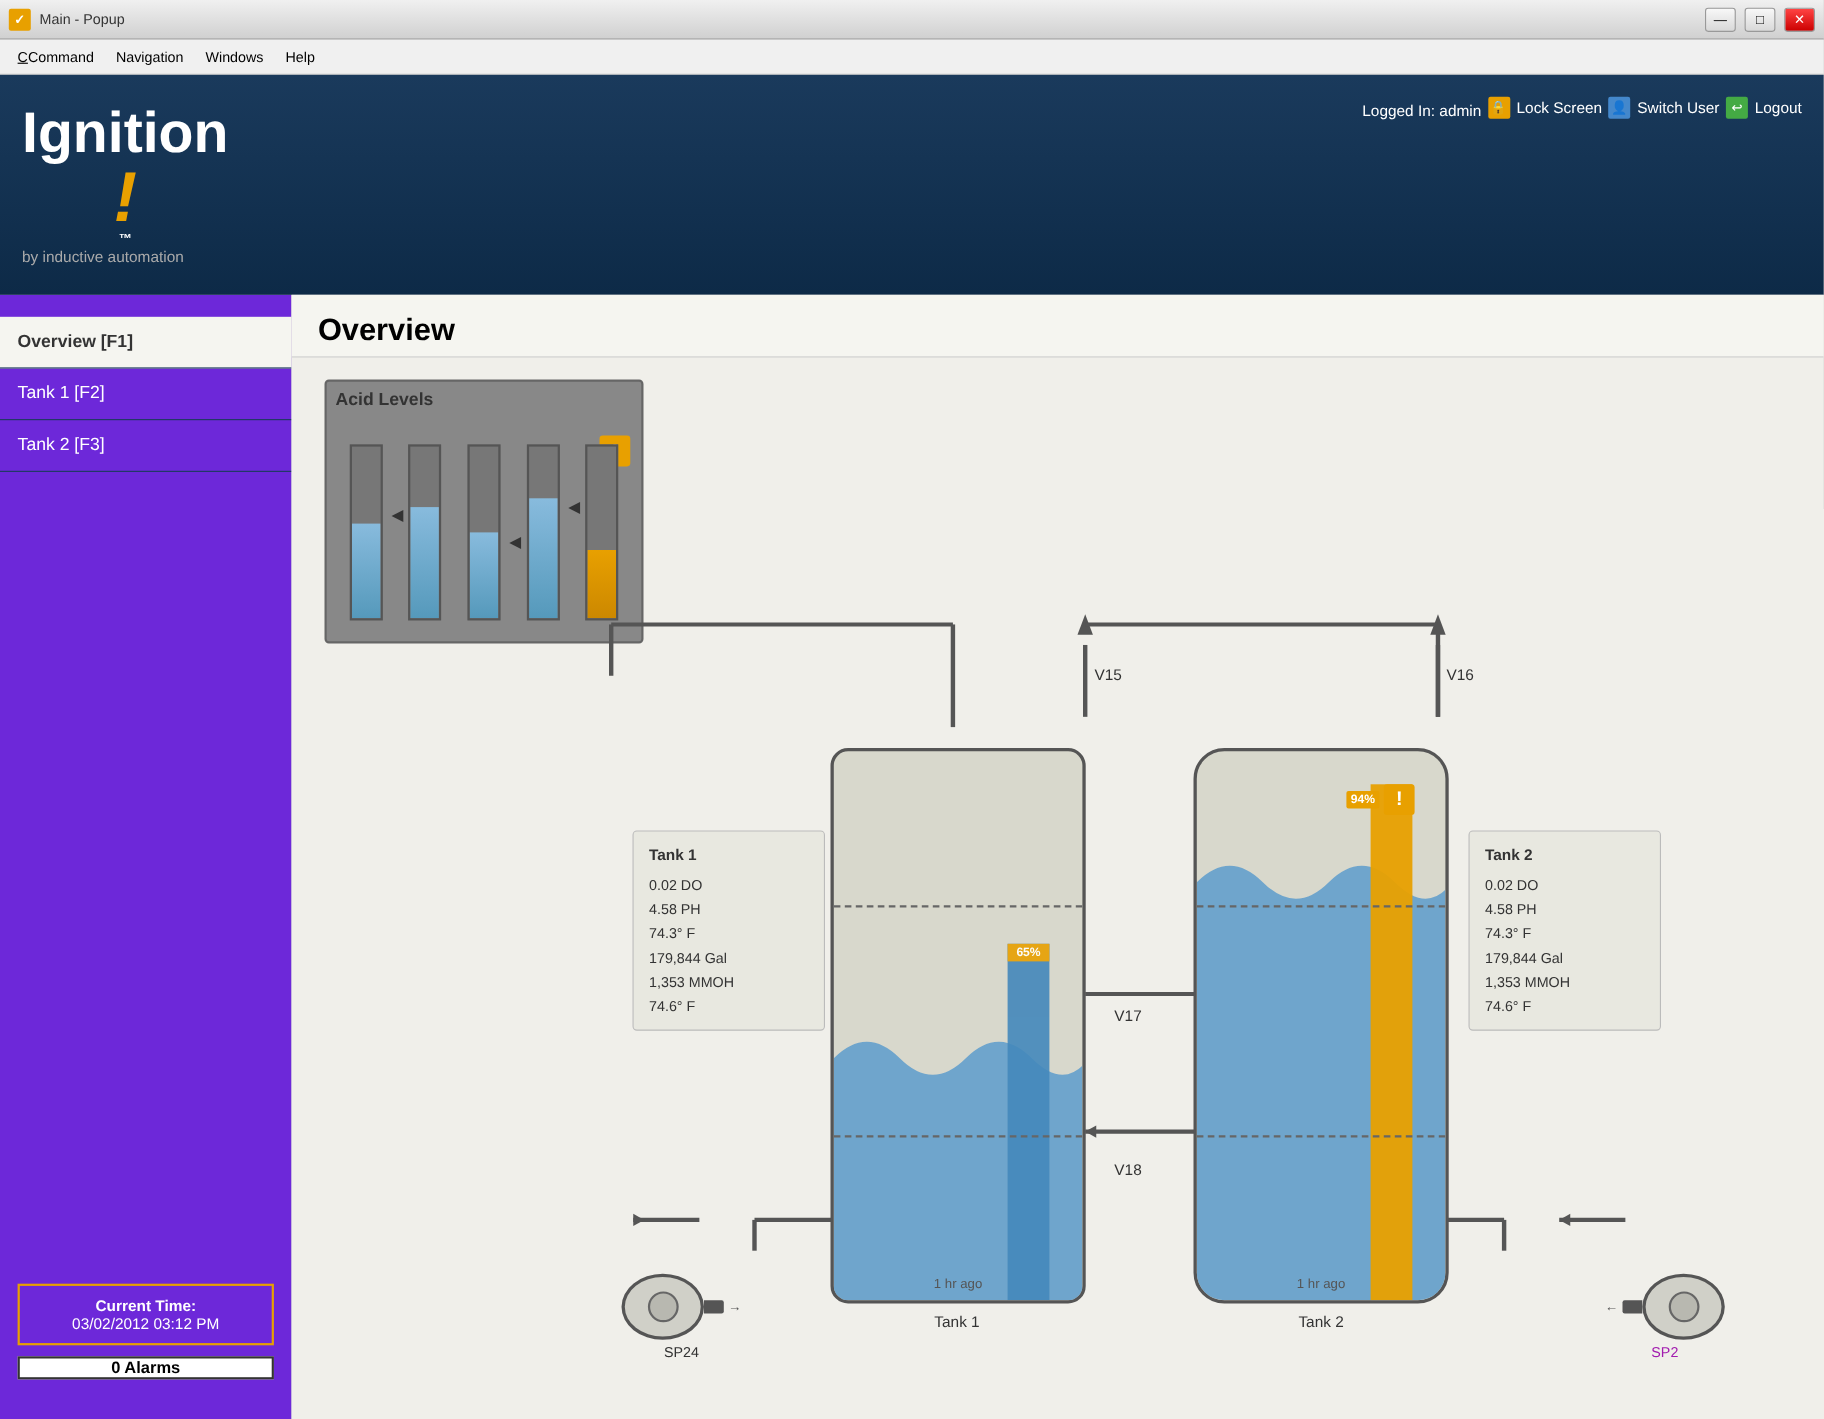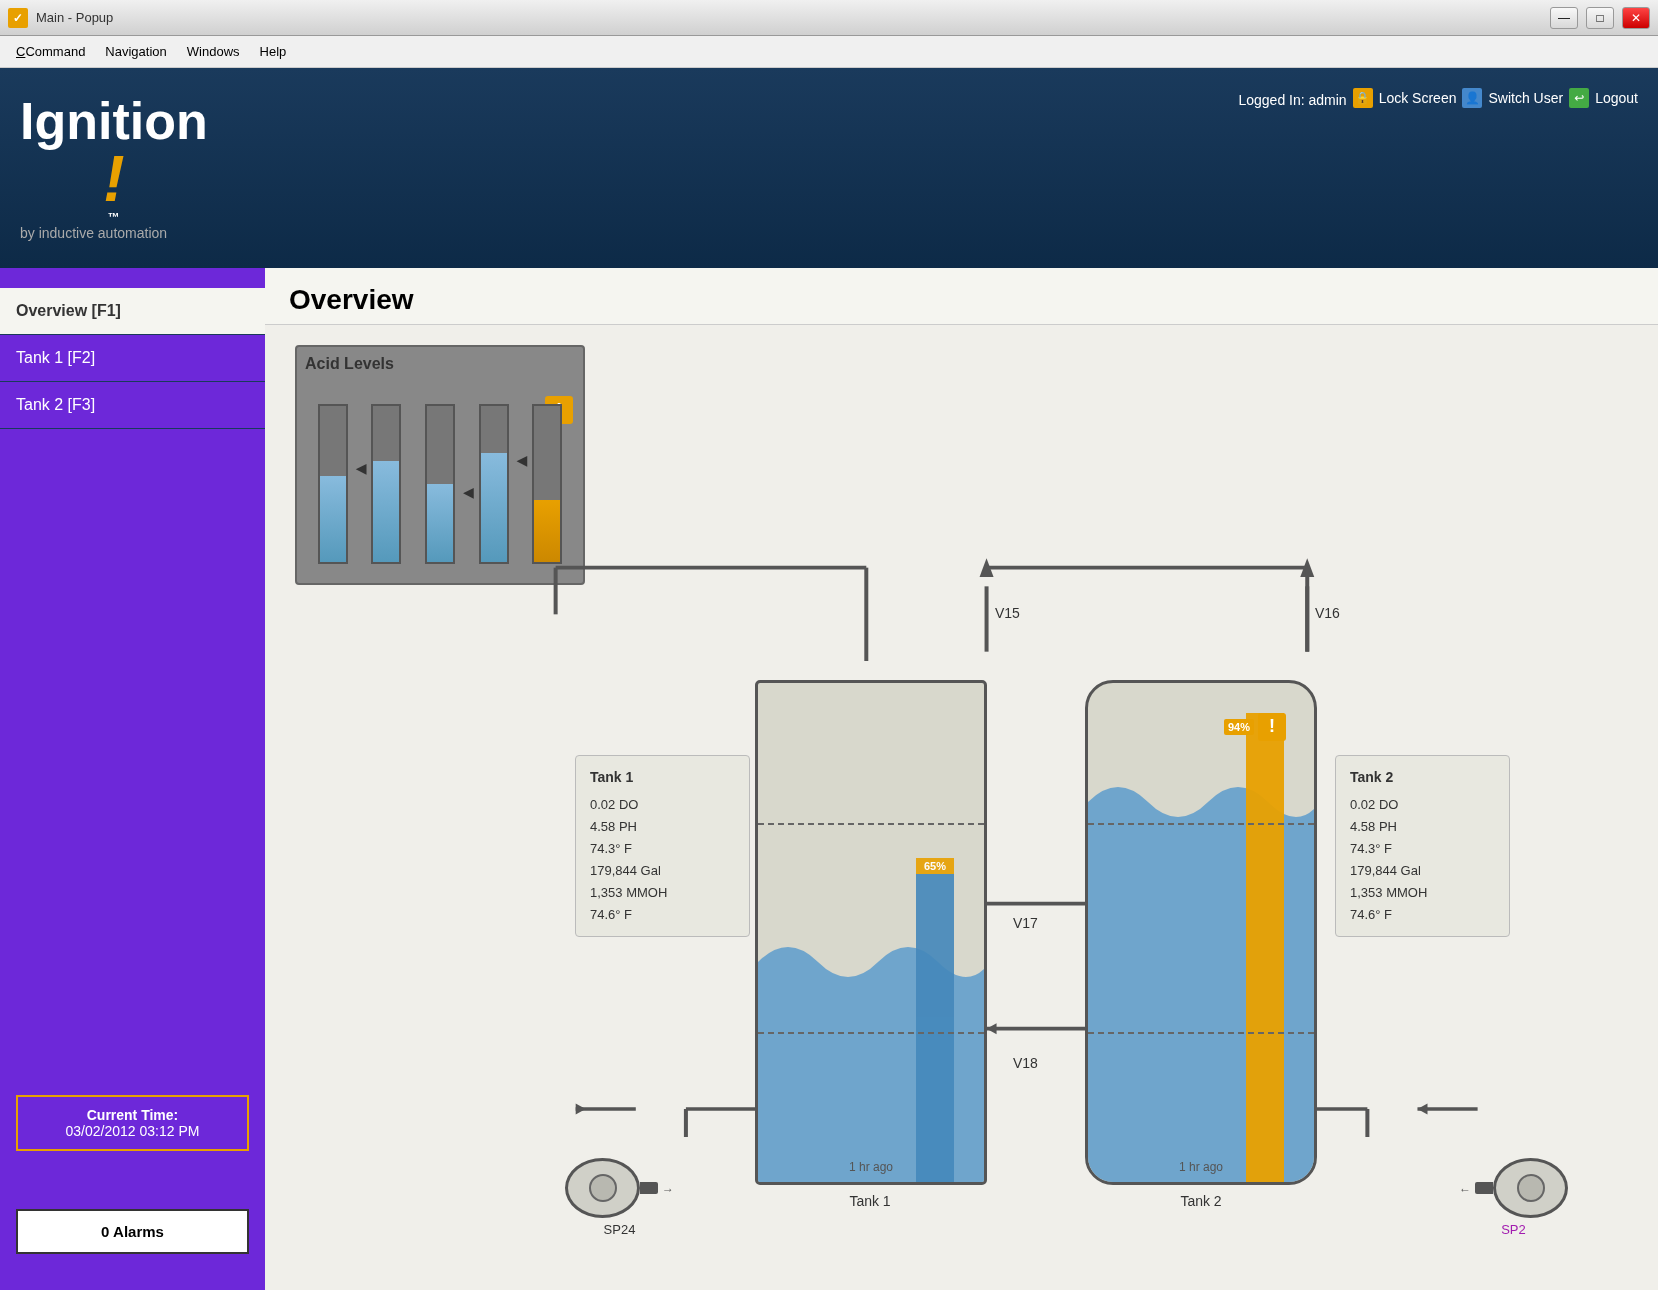--- a/index.html
+++ b/index.html
@@ -83,26 +83,25 @@
       text-align: center;
       color: white;
       font-size: 14px;
       margin-bottom: 10px;
     }
     .current-time-label { font-weight: bold; }
     .alarms-btn {
       width: 100%;
       background: white;
       border: 2px solid #333;
-      padding: 12px;
+      padding: 0;
       font-size: 15px;
       font-weight: bold;
       cursor: pointer;
       text-align: center;
-      margin-top: 48px;
     }
 
     
     .main-content {
       flex: 1;
       background: #f0efea;
       overflow: hidden;
       position: relative;
     }
     .overview-title {
@@ -339,21 +338,21 @@
         <div class="tank-info-box" style="left:310px;top:430px;width:175px;">
           <div class="tank-info-title">Tank 1</div>
           <div>0.02 DO</div>
           <div>4.58 PH</div>
           <div>74.3° F</div>
           <div>179,844 Gal</div>
           <div>1,353 MMOH</div>
           <div>74.6° F</div>
         </div>
 
-        <div style="position:absolute;left:490px;top:355px;width:232px;height:505px;border:3px solid #555;border-radius:5px;background:#d8d8cc;overflow:hidden;">
+        <div style="position:absolute;left:490px;top:355px;width:232px;height:505px;border:3px solid #555;border-radius:16px;background:#d8d8cc;overflow:hidden;">
 
           <div style="position:absolute;bottom:0;left:0;right:0;height:320px;overflow:hidden;">
             <svg viewBox="0 0 232 320" width="232" height="320" style="position:absolute;bottom:0;">
               <path d="M0,100 Q30,70 60,100 Q90,130 120,100 Q150,70 180,100 Q210,130 232,100 L232,320 L0,320 Z" fill="#5599cc" opacity="0.8"></path>
             </svg>
           </div>
 
           <div style="position:absolute;bottom:0;right:30px;width:38px;height:65%;background:#4488bb;opacity:0.9;">
             <div style="position:absolute;top:0;left:0;right:0;background:#e8a000;color:white;font-size:11px;font-weight:bold;text-align:center;padding:2px 0;">65%</div>
           </div>

